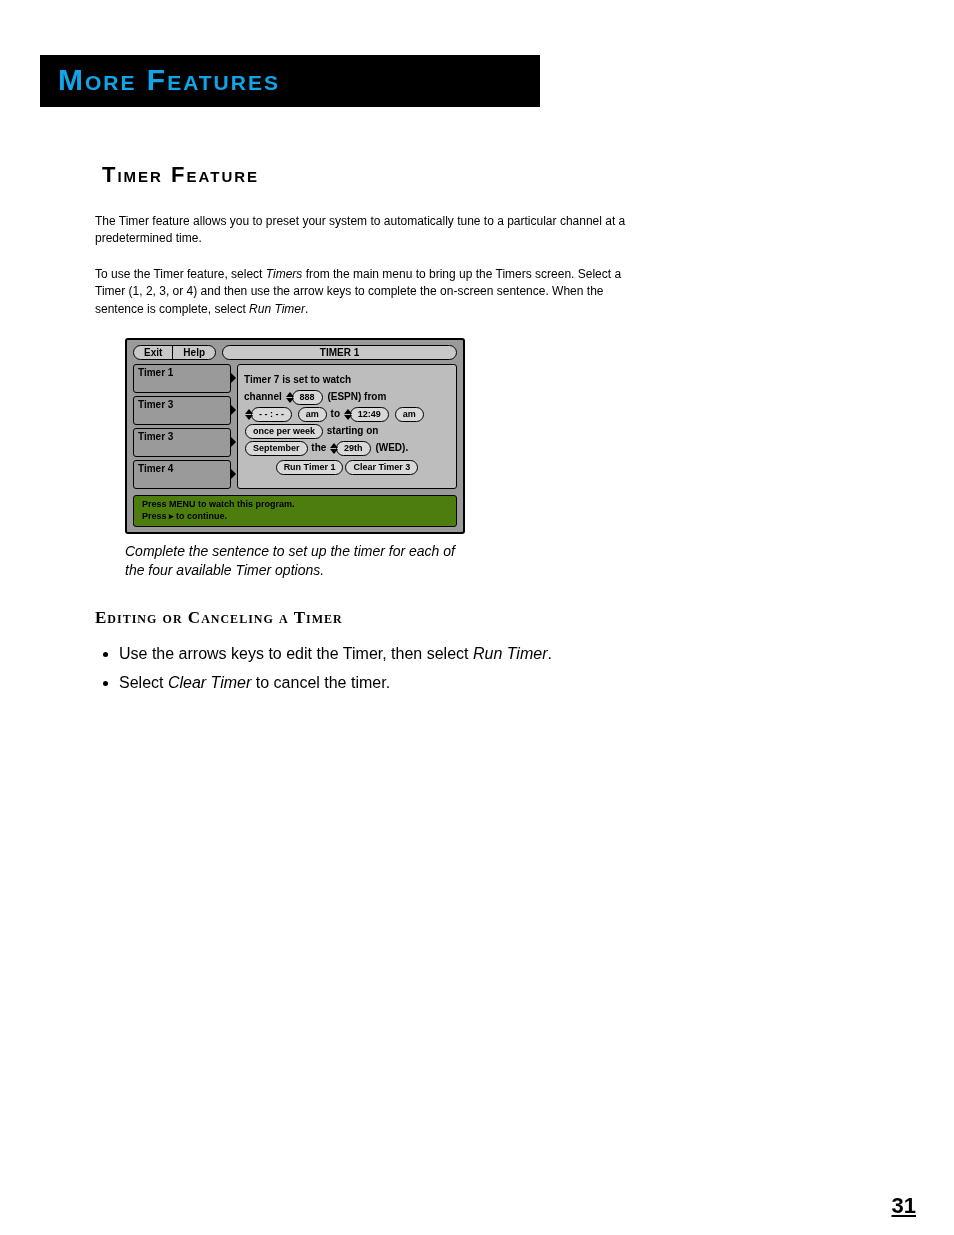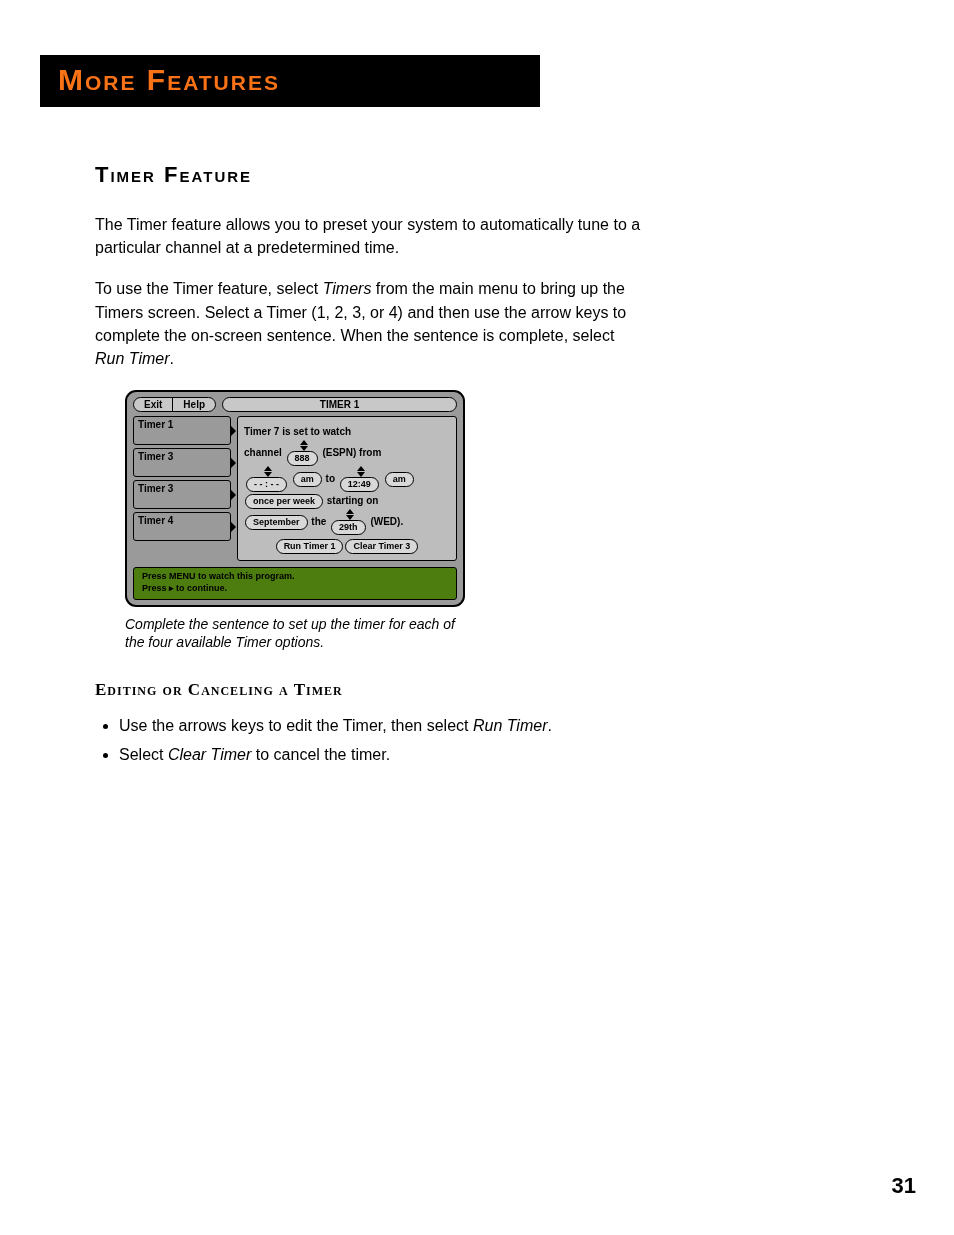--- a/index.html
+++ b/index.html
@@ -11,66 +11,66 @@
   }
   .page {
     width: 954px;
     height: 1235px;
     position: relative;
     box-sizing: border-box;
     padding: 55px 40px 40px 40px;
   }
   .title-bar {
     background: #000;
-    color: #f97316;
+    color: #0ea5e9;
     font-family: "Trebuchet MS", "Candara", sans-serif;
     font-variant: small-caps;
     font-weight: 700;
     font-size: 30px;
     letter-spacing: 2px;
     padding: 8px 18px 10px 18px;
     width: 500px;
     box-sizing: border-box;
   }
   .content {
     padding: 55px 0 0 55px;
     width: 560px;
   }
   .section-title {
     font-family: "Trebuchet MS", "Candara", sans-serif;
     font-variant: small-caps;
     font-weight: 700;
     font-size: 22px;
     letter-spacing: 2px;
-    margin: 0 0 25px 0;
+    margin: 0 0 25px 7px;
   }
   .subsection-title {
     font-family: Liberation Serif, serif;
     font-variant: small-caps;
     font-weight: 700;
     font-size: 17px;
     letter-spacing: 1px;
     margin: 28px 0 12px 0;
   }
   .body {
-    font-size: 16px;
+    font-size: 12px;
     line-height: 1.45;
     margin: 0 12px 18px 0;
   }
   .italic { font-style: italic; }
   ul { margin: 0; padding-left: 24px; }
   ul li { font-size: 16px; line-height: 1.8; }
 
   
   .screenshot {
     margin: 20px 0 8px 30px;
     width: 340px;
     background: #9a9a9a;
     border: 2px solid #000;
-    border-radius: 11px;
+    border-radius: 3px;
     font-family: Arial, sans-serif;
     font-size: 10px;
     color: #000;
     box-sizing: border-box;
   }
   .ss-top {
     display: flex;
     gap: 6px;
     padding: 5px 6px 2px 6px;
   }
@@ -144,21 +144,20 @@
     font-weight: bold;
     font-size: 9px;
     line-height: 13px;
     margin: 0 1px;
   }
   .spinner {
     display: inline-flex;
     align-items: center;
     margin: 0 1px;
     vertical-align: middle;
-    flex-direction: column;
   }
   .spinner .arrows {
     display: inline-flex;
     flex-direction: column;
     margin-right: -3px;
     z-index: 1;
   }
   .spinner .arrows::before,
   .spinner .arrows::after {
     content: "";
@@ -187,24 +186,25 @@
   .caption {
     font-style: italic;
     font-size: 14px;
     line-height: 1.35;
     margin: 6px 0 0 30px;
     width: 340px;
   }
   .page-number {
     position: absolute;
     right: 38px;
-    bottom: 36px;
+    bottom: 16px;
     font-family: "Trebuchet MS", sans-serif;
     font-weight: 700;
     font-size: 22px;
+    text-decoration: underline;
   }
 </style>
 </head>
 <body>
 
 <div class="page">
   <div class="title-bar">More Features</div>
 
   <div class="content">
     <div class="section-title">Timer Feature</div>

